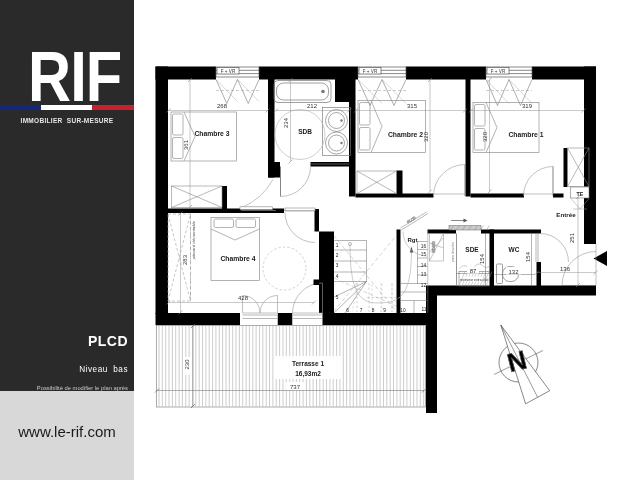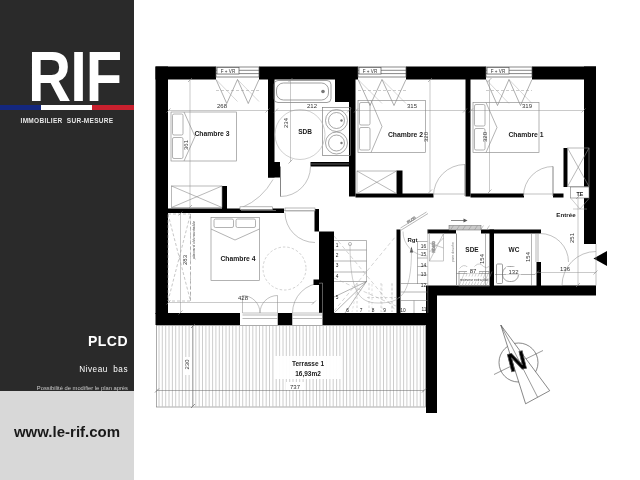--- a/index.html
+++ b/index.html
@@ -8,21 +8,21 @@
 #sidebar{position:absolute;left:0;top:0;width:134px;height:391px;background:#2a2a2a}
 #riflogo{position:absolute;left:8px;top:48px;width:134px;text-align:center;color:#fff;font-weight:bold;font-size:71px;line-height:58px;letter-spacing:-1px}
 #tric{position:absolute;left:0;top:105px;width:134px;height:5px}
 #tric div{float:left;height:5px}
 #ims{position:absolute;left:0;top:117px;width:134px;text-align:center;color:#e6e6e6;font-size:6.5px;font-weight:bold;letter-spacing:0.3px}
 #plantxt{position:absolute;left:0;top:332.5px;width:128px;text-align:right;color:#fff}
 #plantxt .t1{font-size:14px;font-weight:bold;letter-spacing:0.5px}
 #plantxt .t2{font-size:8.2px;margin-top:16px;letter-spacing:0.5px}
 #plantxt .t3{font-size:5.8px;color:#c9c9c9;margin-top:11px;line-height:7.5px}
 #graybox{position:absolute;left:0;top:391px;width:134px;height:89px;background:#d8d8d8}
-#graybox div{margin-top:32px;text-align:center;font-size:15px;font-weight:bold;color:#191919}
+#graybox div{margin-top:32px;text-align:center;font-size:15px;font-weight:normal;color:#191919}
 svg{position:absolute;left:0;top:0}
 .rl{font-size:6.8px;font-weight:bold;fill:#1a1a1a}
 .dm{font-size:6px;fill:#333}
 </style>
 </head>
 <body>
 
 <div id="sidebar"></div>
 
 <div id="riflogo"><span style="display:inline-block;transform:scaleX(0.84)">RIF</span></div>

